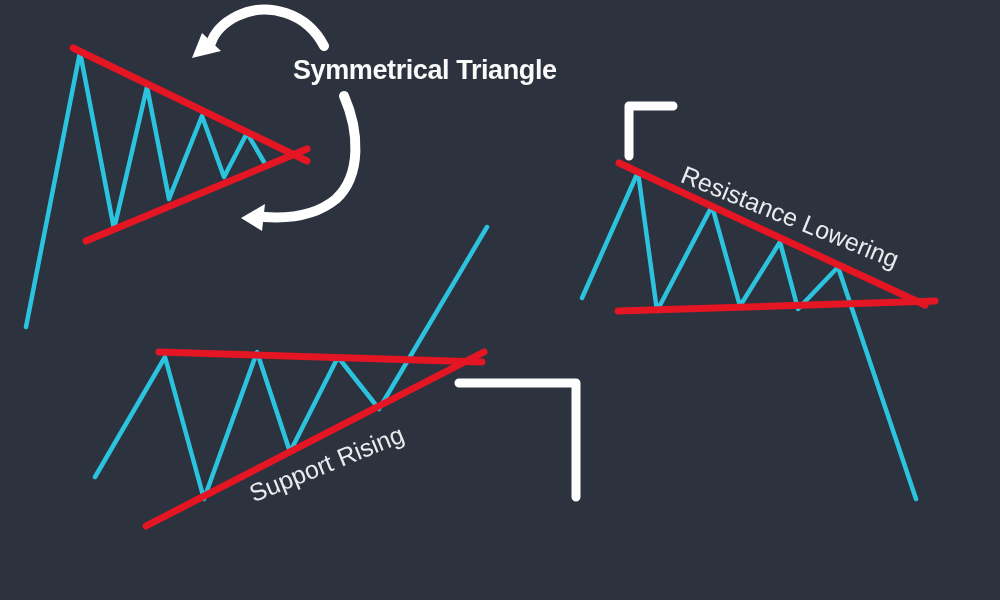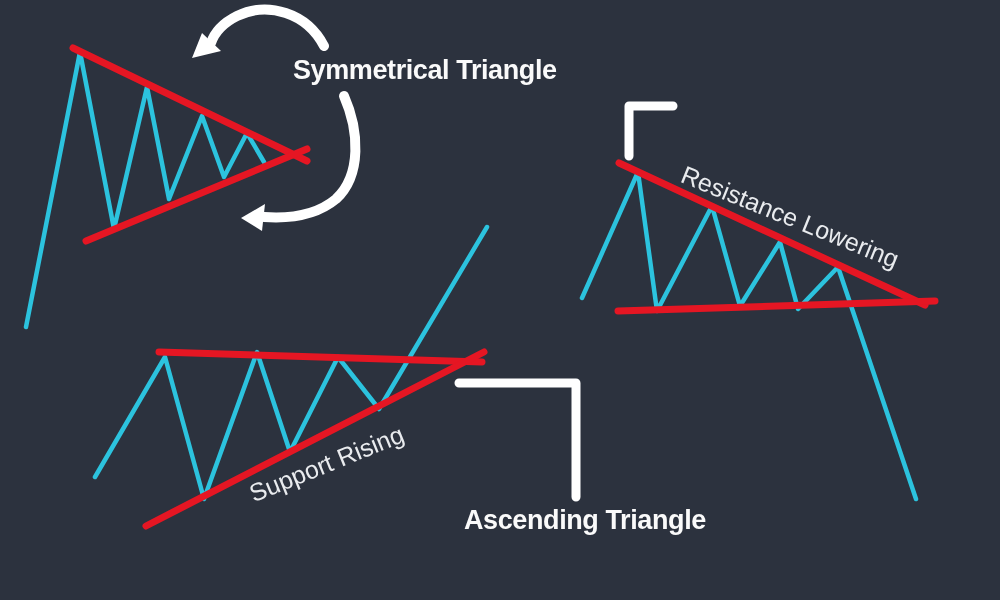--- a/index.html
+++ b/index.html
@@ -68,18 +68,17 @@
       <path d="M 459 383 L 576 383 L 576 497" fill="none" stroke="#ffffff" stroke-width="9" stroke-linecap="round" stroke-linejoin="round"></path>
       <polyline points="95,477 165,357 204,499 257,352 290,452 338,357 379,409 487,227" fill="none" stroke="#2cc3de" stroke-width="4.5" stroke-linecap="round" stroke-linejoin="round"></polyline>
       <line x1="159" y1="352" x2="482" y2="362" stroke="#e51623" stroke-width="7" stroke-linecap="round"></line>
       <line x1="146" y1="526" x2="484" y2="352" stroke="#e51623" stroke-width="7" stroke-linecap="round"></line>
     </g>
   </svg>
 
   <div class="title" id="symmetrical-title">Symmetrical Triangle</div>
 
 
-  <div class="title" id="ascending-title">Ascending Triangle</div>
 
   <div class="annotation" id="resistance-annotation">Resistance Lowering</div>
 
   <div class="annotation" id="support-annotation">Support Rising</div>
 </div>
 
 </body></html>

